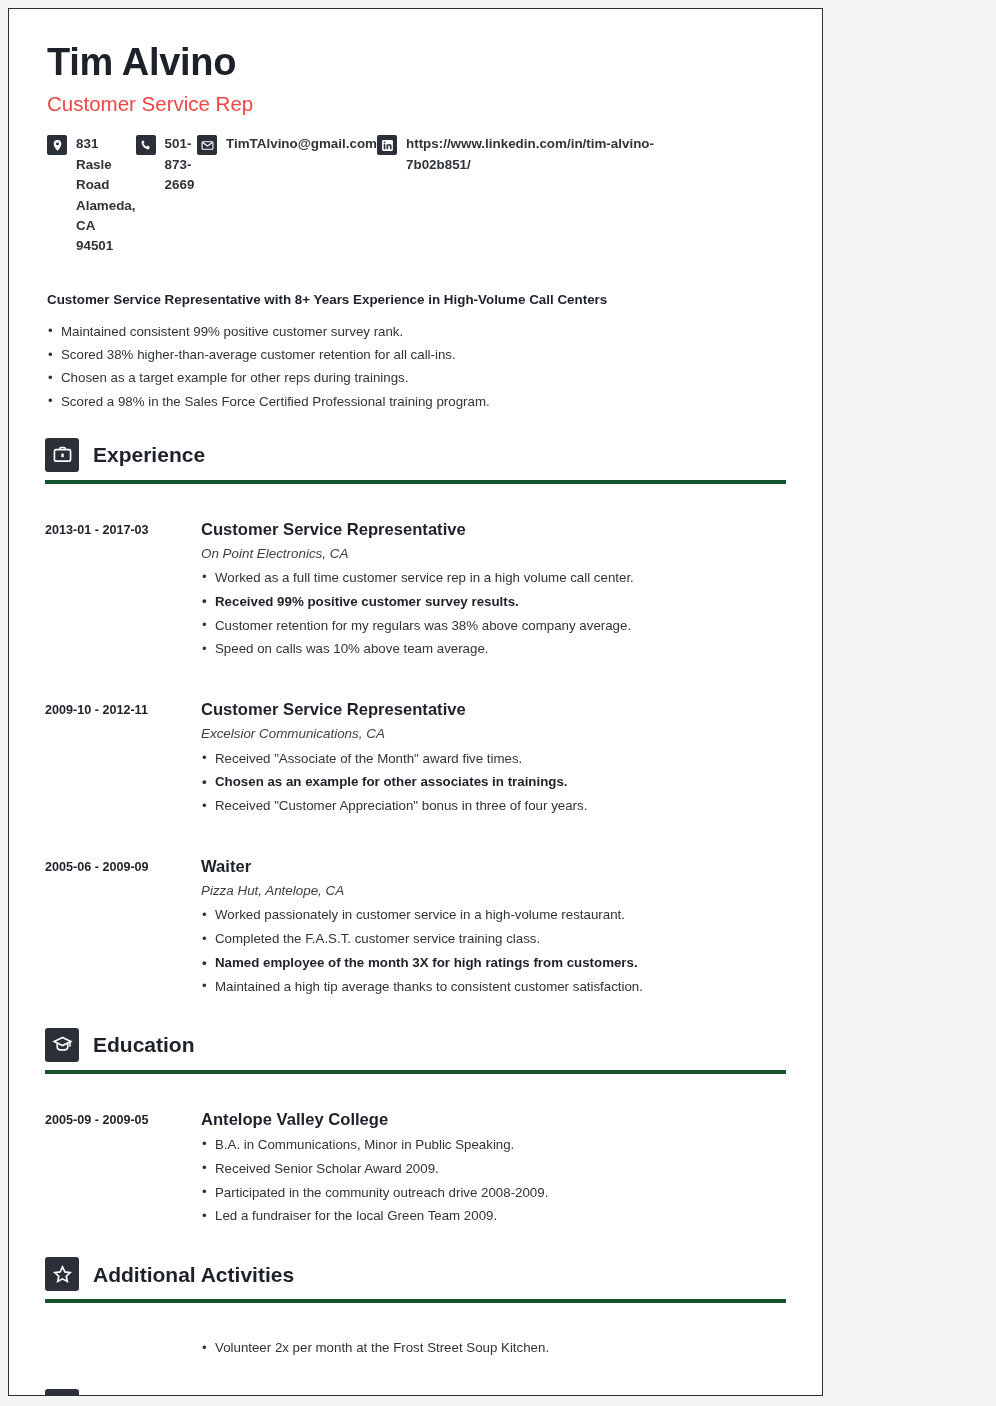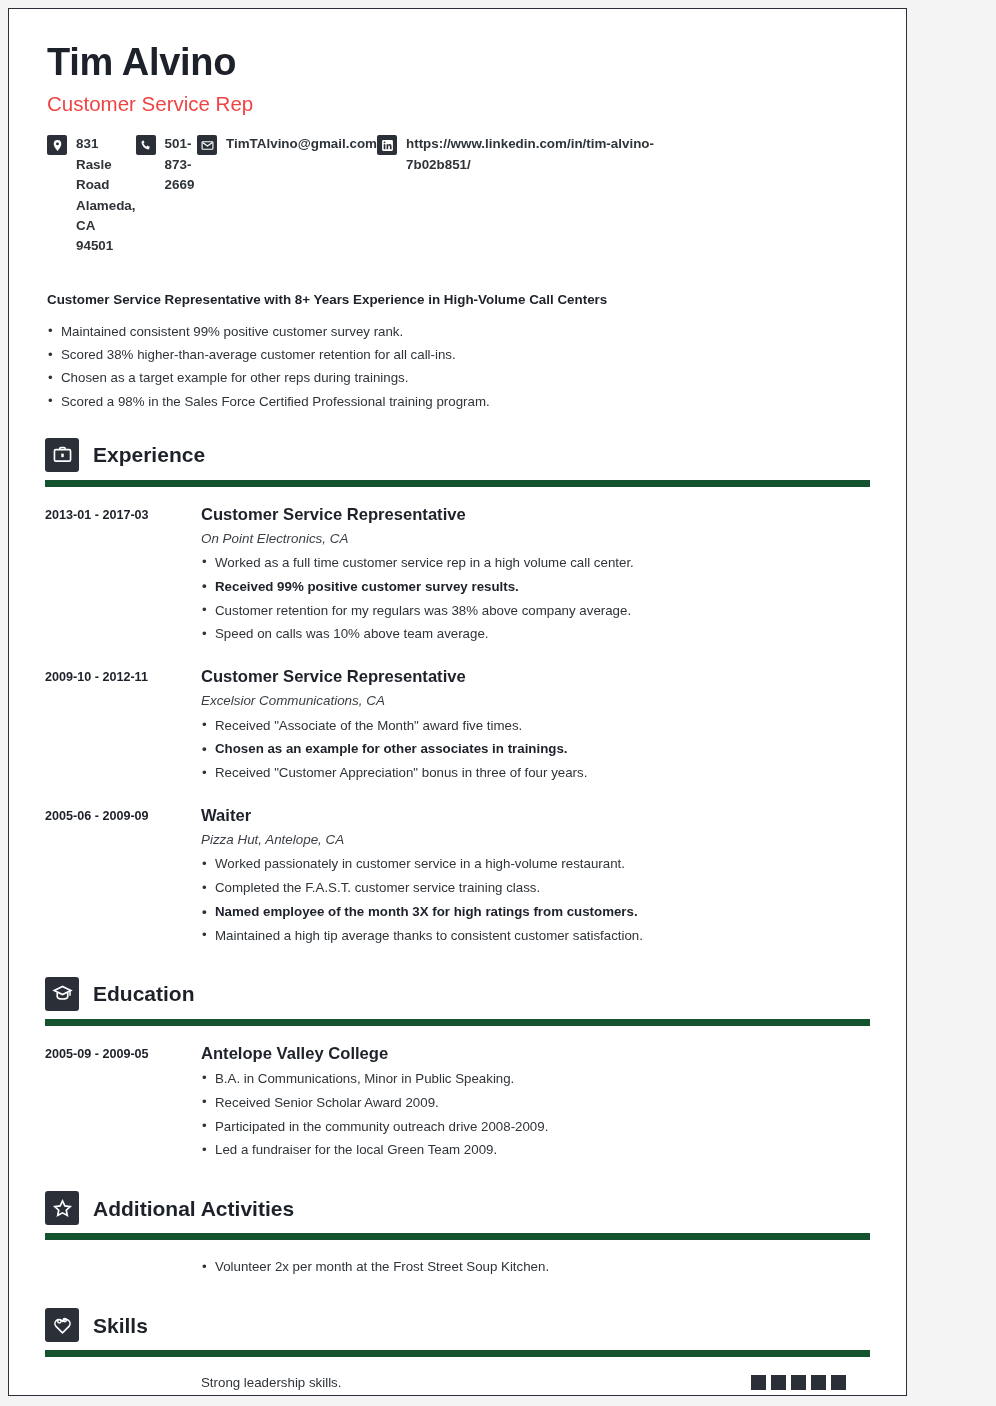--- a/index.html
+++ b/index.html
@@ -9,21 +9,21 @@
     background: #ffffff;
     font-family: "Liberation Sans", sans-serif;
   }
   .canvas {
     width: 996px; height: 1406px;
     position: relative;
     background: #f4f4f4;
     padding: 8px 14px 10px 8px;
   }
   .page {
-    width: 899px; height: 1388px;
+    width: 815px; height: 1388px;
     background: #ffffff;
     border: 1.5px solid #2b2f38;
     position: relative;
     overflow: hidden;
     padding: 34px 36px 0 36px;
   }
 
   
   .name {
     font-size: 38px;
@@ -97,39 +97,39 @@
   }
   .bullets li.bold { font-weight: bold; color: #1d2129; }
 
   
   .section { margin-top: 26px; }
   .sec-head {
     display: flex;
     align-items: center;
     position: relative;
     padding-bottom: 8px;
-    border-bottom: 7px solid #14532d;
+    border-bottom: 4px solid #14532d;
   }
   .sec-icon {
     width: 34px; height: 34px;
     flex: 0 0 34px;
     background: #2b2f38;
     border-radius: 3px;
     display: flex; align-items: center; justify-content: center;
     margin-right: 14px;
   }
   .sec-title {
     font-size: 21px;
     font-weight: bold;
     color: #1d2129;
     line-height: 1;
   }
 
   
-  .entry { display: flex; margin-top: 18px; }
+  .entry { display: flex; margin-top: 36px; }
   .entry-date {
     width: 156px;
     flex: 0 0 156px;
     font-size: 12.6px;
     font-weight: bold;
     color: #1d2129;
     padding-top: 3px;
   }
   .entry-body { flex: 1 1 auto; }
   .entry-title {

